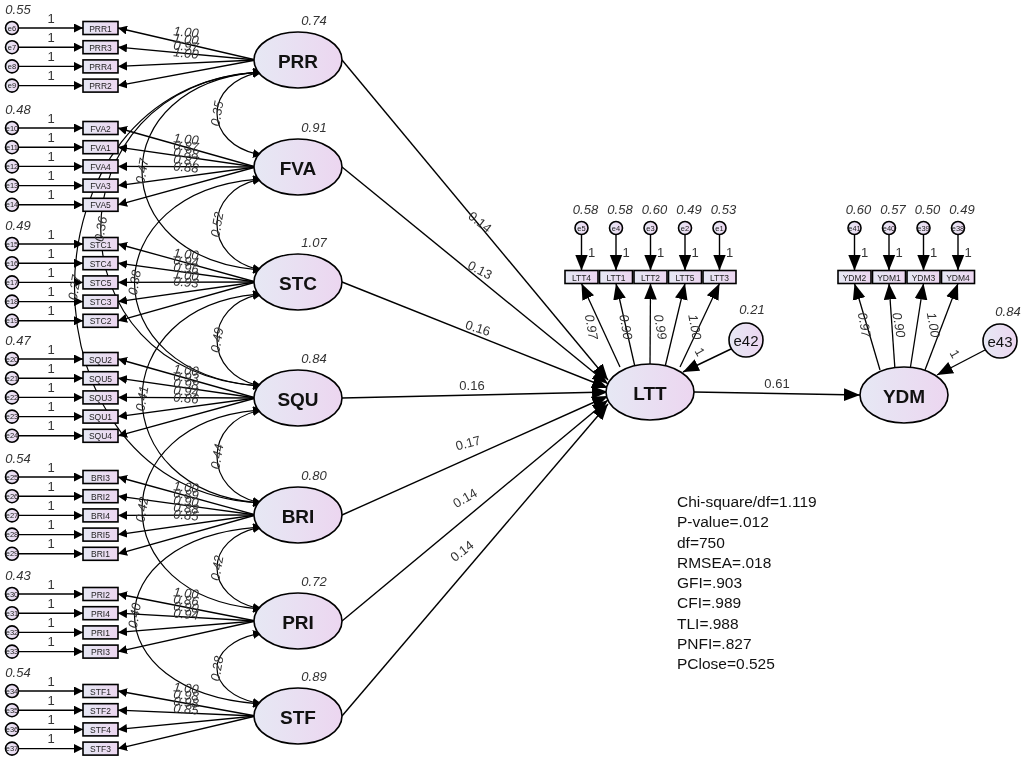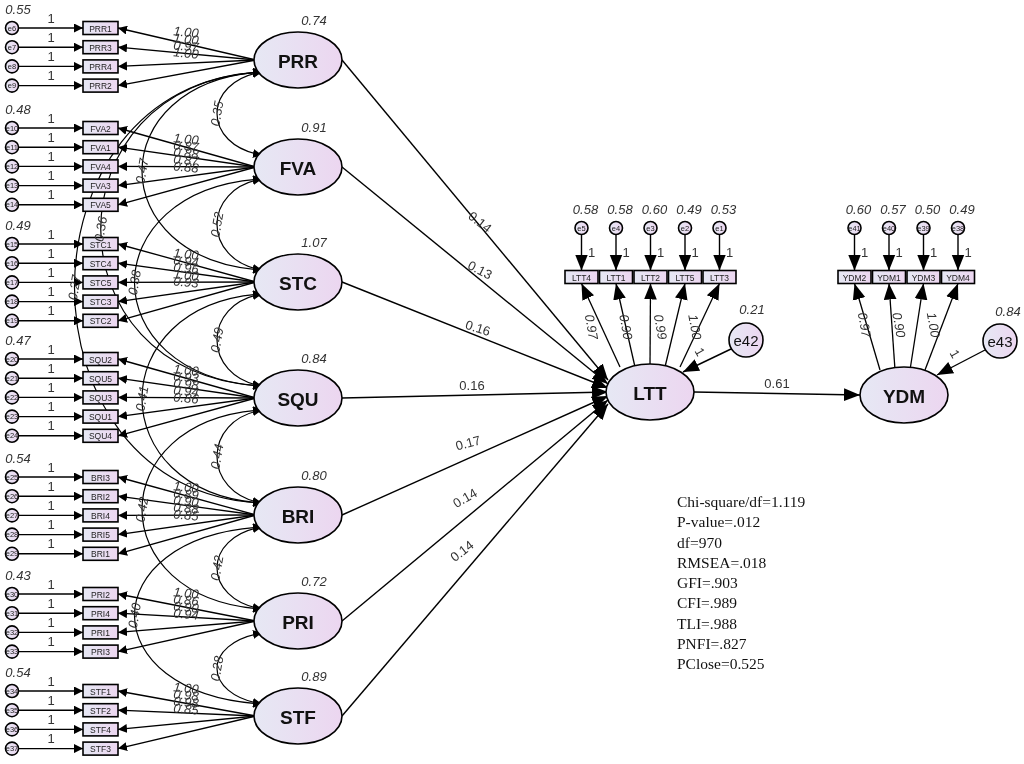--- a/index.html
+++ b/index.html
@@ -3,21 +3,21 @@
 <meta charset="utf-8">
 <style>
   html,body{margin:0;padding:0;background:#ffffff;}
   body{width:1024px;height:764px;overflow:hidden;position:relative;font-family:"Liberation Sans",sans-serif;}
   #canvas{position:absolute;left:0;top:0;width:1024px;height:764px;}
   .lbl{font-family:"Liberation Sans",sans-serif;font-size:13px;fill:#333;}
   .lbl-it{font-family:"Liberation Sans",sans-serif;font-size:13px;font-style:italic;fill:#333;}
   .lat{font-family:"Liberation Sans",sans-serif;font-size:19px;font-weight:bold;fill:#111;}
   .obs{font-family:"Liberation Sans",sans-serif;font-size:8.5px;fill:#222;}
   .err{font-family:"Liberation Sans",sans-serif;font-size:7.5px;fill:#222;}
-  .stats{position:absolute;left:677px;top:492px;font-family:Liberation Serif, serif;font-size:15.5px;line-height:20.3px;color:#111;}
+  .stats{position:absolute;left:677px;top:492px;font-family:Liberation Sans, sans-serif;font-size:15.5px;line-height:20.3px;color:#111;}
 </style>
 </head>
 <body>
 
 <svg id="canvas" xmlns="http://www.w3.org/2000/svg" width="1024" height="764" viewBox="0 0 1024 764">
   <defs>
     <linearGradient id="latGrad" x1="0" y1="0" x2="1" y2="0">
       <stop offset="0" stop-color="#e6e8f4"></stop>
       <stop offset="1" stop-color="#ecd6f0"></stop>
     </linearGradient>
@@ -453,20 +453,20 @@
       <text x="962" y="209" class="lbl-it" text-anchor="middle" dominant-baseline="central">0.49</text>
       <text x="968" y="252" class="lbl" text-anchor="middle" dominant-baseline="central">1</text>
       <text x="1008" y="311" class="lbl-it" text-anchor="middle" dominant-baseline="central">0.84</text>
       <text x="955" y="354" class="lbl" text-anchor="middle" dominant-baseline="central" transform="rotate(60 955 354)">1</text>
     </g>
 </svg>
 
 <div class="stats">
   <div>Chi-square/df=1.119</div>
   <div>P-value=.012</div>
-  <div>df=970</div>
+  <div>df=750</div>
   <div>RMSEA=.018</div>
   <div>GFI=.903</div>
   <div>CFI=.989</div>
   <div>TLI=.988</div>
   <div>PNFI=.827</div>
   <div>PClose=0.525</div>
 </div>
 
 </body></html>

